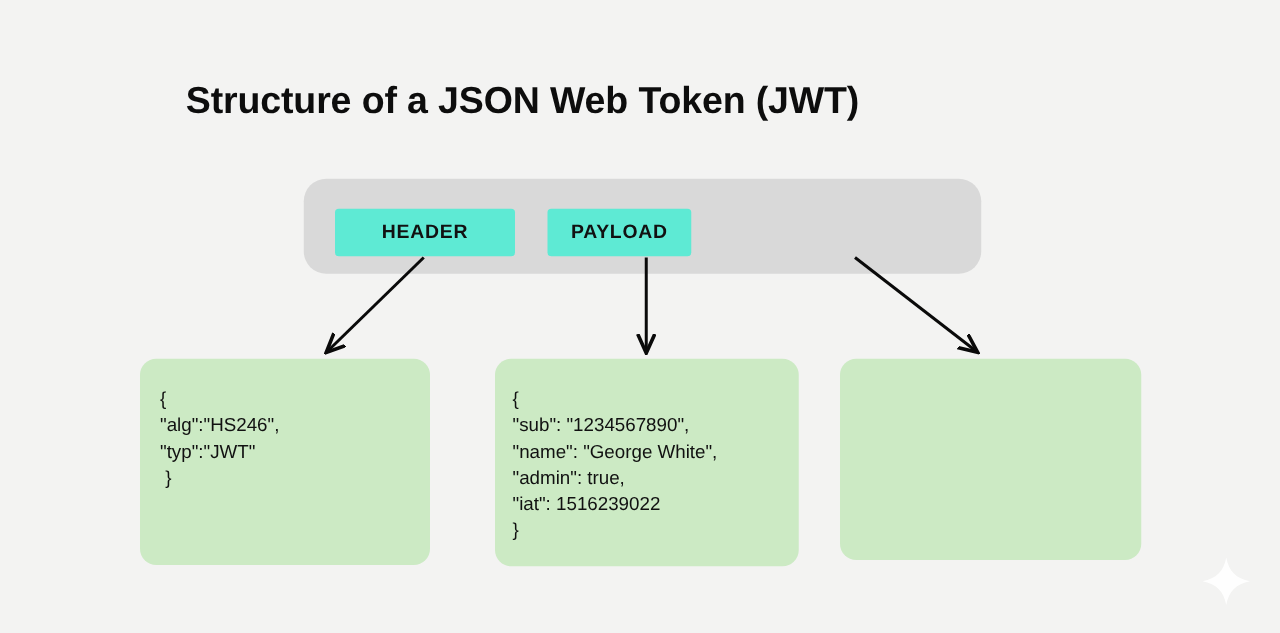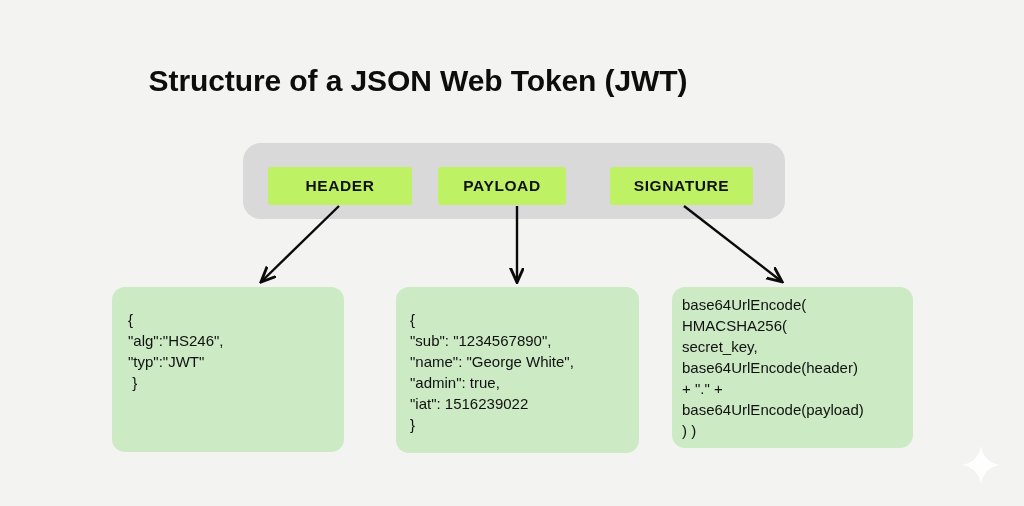--- a/index.html
+++ b/index.html
@@ -44,32 +44,32 @@
     width: 542px;
     height: 76px;
     background: #d9d9d9;
     border-radius: 18px;
   }
 
   .part-chip {
     position: absolute;
     top: 167px;
     height: 38px;
-    background: #bef264;
+    background: #5eead4;
     border-radius: 3px;
     display: flex;
     align-items: center;
     justify-content: center;
     font-size: 15.5px;
     font-weight: bold;
     color: #111111;
     letter-spacing: 0.6px;
   }
   #chip-header    { left: 268px; width: 144px; }
-  #chip-payload   { left: 438px; width: 128px; }
+  #chip-payload   { left: 438px; width: 115px; }
   #chip-signature { left: 610px; width: 143px; }
 
   
   #arrow-layer {
     position: absolute;
     left: 0;
     top: 0;
     width: 1024px;
     height: 506px;
     pointer-events: none;
@@ -117,23 +117,20 @@
   <div id="token-bar"></div>
 
   <div class="part-chip" id="chip-header">
     <span>HEADER</span>
   </div>
 
   <div class="part-chip" id="chip-payload">
     <span>PAYLOAD</span>
   </div>
 
-  <div class="part-chip" id="chip-signature">
-    <span>SIGNATURE</span>
-  </div>
 
   <svg id="arrow-layer" viewBox="0 0 1024 506" xmlns="http://www.w3.org/2000/svg">
     <defs>
       <marker id="arrowhead" markerWidth="7" markerHeight="7" refX="5.6" refY="3.1" orient="auto" markerUnits="strokeWidth">
         <path d="M0.4,0.5 L6.2,3.1 L0.4,5.7" fill="none" stroke="#0a0a0a" stroke-width="1.2" stroke-linecap="square" stroke-linejoin="miter"></path>
       </marker>
     </defs>
 
     <line x1="339" y1="206" x2="262" y2="281" stroke="#0a0a0a" stroke-width="2.4" marker-end="url(#arrowhead)"></line>
 
@@ -150,26 +147,19 @@
 
   <div class="detail-box" id="box-payload"></div>
   <div class="code-text" id="text-payload">{
 "sub": "1234567890",
 "name": "George White",
 "admin": true,
 "iat": 1516239022
 }</div>
 
   <div class="detail-box" id="box-signature"></div>
-  <div class="code-text" id="text-signature">base64UrlEncode(
-HMACSHA256(
-secret_key,
-base64UrlEncode(header)
-+ "." +
-base64UrlEncode(payload)
-) )</div>
 
   <svg id="sparkle" viewBox="0 0 42 42" xmlns="http://www.w3.org/2000/svg">
     <path d="M21 2 C23.2 13.2 28.8 18.8 40 21 C28.8 23.2 23.2 28.8 21 40
              C18.8 28.8 13.2 23.2 2 21 C13.2 18.8 18.8 13.2 21 2 Z" fill="#ffffff" opacity="0.92"></path>
   </svg>
 
 </div>
 
 </body></html>

